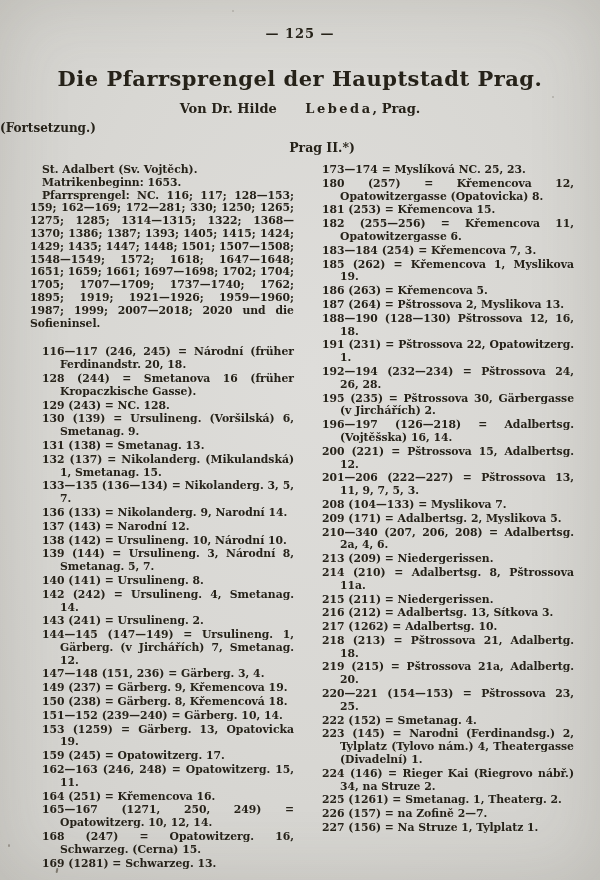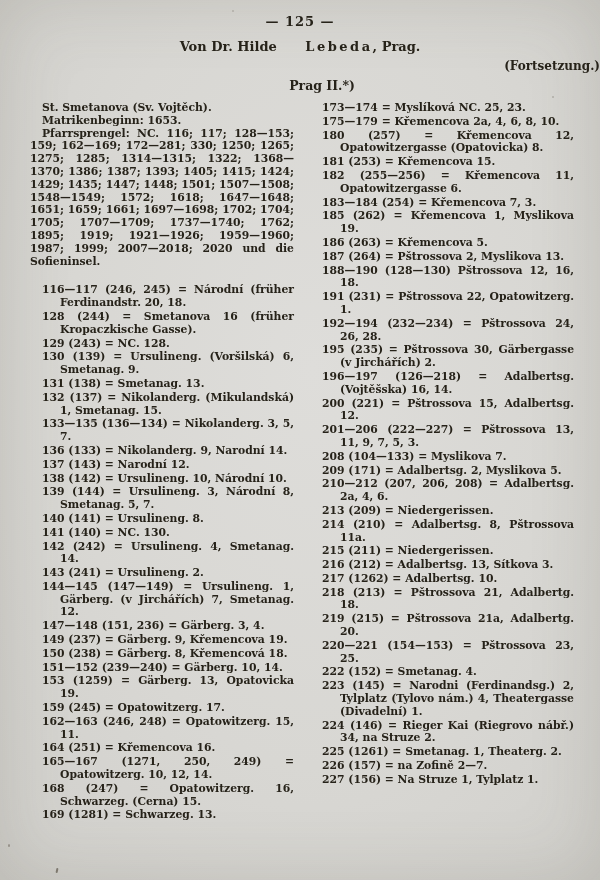--- a/index.html
+++ b/index.html
@@ -6,71 +6,71 @@
   html,body{margin:0;padding:0;}
   body{width:600px;height:880px;overflow:hidden;background:#cfcecb;}
   .page{
     position:relative;width:600px;height:880px;overflow:hidden;
     background:radial-gradient(ellipse at 52% 42%, #deddda 0%, #d8d7d3 55%, #d0cfcb 100%);
     box-shadow:inset 0 0 70px rgba(92,86,74,0.18);
     font-family:"DejaVu Serif", serif;
     color:#262219;
     font-weight:bold;
   }
-  .pagenum{margin-top:14px;text-align:center;font-size:13px;letter-spacing:1px;}
+  .pagenum{margin-top:26px;text-align:center;font-size:13px;letter-spacing:1px;}
   .title{margin-top:25px;text-align:center;font-size:21px;letter-spacing:0.5px;}
   .byline{margin-top:10px;text-align:center;font-size:13px;}
   .byline .spaced{letter-spacing:2.5px;margin-left:24px;}
-  .fortsetzung{margin-top:5px;text-align:right;font-size:12px;}
+  .fortsetzung{margin-top:5px;text-align:left;font-size:12px;}
   .section-head{margin-top:5px;text-align:center;font-size:12.5px;margin-left:44px;}
   .columns{display:flex;gap:16px;padding:9px 26px 0 30px;}
   .col{flex:1;min-width:0;font-size:10.8px;line-height:12.8px;text-align:justify;}
   .lead-indent{text-indent:12px;}
   .sprengel{text-indent:12px;margin-bottom:16px;}
   .entry{padding-left:30px;text-indent:-18px;margin-bottom:1px;}
   .speck{position:absolute;background:#6b655a;border-radius:50%;opacity:0.55;}
   .speck.s1{left:56px;top:868px;width:2px;height:5px;border-radius:2px;transform:rotate(12deg);opacity:0.8;}
   .speck.s2{left:8px;top:844px;width:2px;height:3px;}
   .speck.s3{left:552px;top:96px;width:2px;height:2px;opacity:0.35;}
   .speck.s4{left:232px;top:10px;width:2px;height:2px;opacity:0.3;}
 </style>
 </head>
 <body>
 
 <div class="page">
 
   <div class="pagenum">— 125 —</div>
 
+  <div class="title">Die Pfarrsprengel der Hauptstadt Prag.</div>
 
   <div class="byline"><span>Von Dr. Hilde </span><span class="spaced">Lebeda</span><span>, Prag.</span></div>
 
   <div class="fortsetzung">(Fortsetzung.)</div>
 
   <div class="section-head">Prag II.*)</div>
 
   <div class="columns">
 
     <div class="col">
-      <div class="lead-indent"><span>St. Smetanova</span><span> (Sv. Vojtěch).</span></div>
+      <div class="lead-indent"><span>St. Adalbert</span><span> (Sv. Vojtěch).</span></div>
       <div class="lead-indent">Matrikenbeginn: 1653.</div>
       <div class="sprengel">Pfarrsprengel: NC. 116; 117; 128—153; 159; 162—169; 172—281; 330; 1250; 1265; 1275; 1285; 1314—1315; 1322; 1368—1370; 1386; 1387; 1393; 1405; 1415; 1424; 1429; 1435; 1447; 1448; 1501; 1507—1508; 1548—1549; 1572; 1618; 1647—1648; 1651; 1659; 1661; 1697—1698; 1702; 1704; 1705; 1707—1709; 1737—1740; 1762; 1895; 1919; 1921—1926; 1959—1960; 1987; 1999; 2007—2018; 2020 und die Sofieninsel.</div>
       <div>
           <div class="entry">116—117 (246, 245) = Národní (früher Ferdinandstr. 20, 18.</div>
           <div class="entry">128 (244) = Smetanova 16 (früher Kropaczkische Gasse).</div>
           <div class="entry">129 (243) = NC. 128.</div>
           <div class="entry">130 (139) = Ursulineng. (Voršilská) 6, Smetanag. 9.</div>
           <div class="entry">131 (138) = Smetanag. 13.</div>
           <div class="entry">132 (137) = Nikolanderg. (Mikulandská) 1, Smetanag. 15.</div>
           <div class="entry">133—135 (136—134) = Nikolanderg. 3, 5, 7.</div>
           <div class="entry">136 (133) = Nikolanderg. 9, Narodní 14.</div>
           <div class="entry">137 (143) = Narodní 12.</div>
           <div class="entry">138 (142) = Ursulineng. 10, Národní 10.</div>
           <div class="entry">139 (144) = Ursulineng. 3, Národní 8, Smetanag. 5, 7.</div>
           <div class="entry">140 (141) = Ursulineng. 8.</div>
-          <div class="entry">141 (140) = NC. 130.</div>
           <div class="entry">142 (242) = Ursulineng. 4, Smetanag. 14.</div>
           <div class="entry">143 (241) = Ursulineng. 2.</div>
           <div class="entry">144—145 (147—149) = Ursulineng. 1, Gärberg. (v Jirchářích) 7, Smetanag. 12.</div>
           <div class="entry">147—148 (151, 236) = Gärberg. 3, 4.</div>
           <div class="entry">149 (237) = Gärberg. 9, Křemencova 19.</div>
           <div class="entry">150 (238) = Gärberg. 8, Křemencová 18.</div>
           <div class="entry">151—152 (239—240) = Gärberg. 10, 14.</div>
           <div class="entry">153 (1259) = Gärberg. 13, Opatovicka 19.</div>
           <div class="entry">159 (245) = Opatowitzerg. 17.</div>
           <div class="entry">162—163 (246, 248) = Opatowitzerg. 15, 11.</div>
@@ -78,38 +78,37 @@
           <div class="entry">165—167 (1271, 250, 249) = Opatowitzerg. 10, 12, 14.</div>
           <div class="entry">168 (247) = Opatowitzerg. 16, Schwarzeg. (Cerna) 15.</div>
           <div class="entry">169 (1281) = Schwarzeg. 13.</div>
         </div>
 
     </div>
 
     <div class="col">
       <div>
           <div class="entry">173—174 = Myslíková NC. 25, 23.</div>
-          <div class="entry">175—179 = Křemencova 2a, 4, 6, 8, 10.</div>
           <div class="entry">180 (257) = Křemencova 12, Opatowitzergasse (Opatovicka) 8.</div>
           <div class="entry">181 (253) = Křemencova 15.</div>
           <div class="entry">182 (255—256) = Křemencova 11, Opatowitzergasse 6.</div>
           <div class="entry">183—184 (254) = Křemencova 7, 3.</div>
           <div class="entry">185 (262) = Křemencova 1, Myslikova 19.</div>
           <div class="entry">186 (263) = Křemencova 5.</div>
           <div class="entry">187 (264) = Pštrossova 2, Myslikova 13.</div>
           <div class="entry">188—190 (128—130) Pštrossova 12, 16, 18.</div>
           <div class="entry">191 (231) = Pštrossova 22, Opatowitzerg. 1.</div>
           <div class="entry">192—194 (232—234) = Pštrossova 24, 26, 28.</div>
           <div class="entry">195 (235) = Pštrossova 30, Gärbergasse (v Jirchářích) 2.</div>
           <div class="entry">196—197 (126—218) = Adalbertsg. (Vojtěšska) 16, 14.</div>
           <div class="entry">200 (221) = Pštrossova 15, Adalbertsg. 12.</div>
           <div class="entry">201—206 (222—227) = Pštrossova 13, 11, 9, 7, 5, 3.</div>
           <div class="entry">208 (104—133) = Myslikova 7.</div>
           <div class="entry">209 (171) = Adalbertsg. 2, Myslikova 5.</div>
-          <div class="entry">210—212 (207, 206, 208) = Adalbertsg. 2a, 4, 6.</div>
+          <div class="entry">210—340 (207, 206, 208) = Adalbertsg. 2a, 4, 6.</div>
           <div class="entry">213 (209) = Niedergerissen.</div>
           <div class="entry">214 (210) = Adalbertsg. 8, Pštrossova 11a.</div>
           <div class="entry">215 (211) = Niedergerissen.</div>
           <div class="entry">216 (212) = Adalbertsg. 13, Sítkova 3.</div>
           <div class="entry">217 (1262) = Adalbertsg. 10.</div>
           <div class="entry">218 (213) = Pštrossova 21, Adalbertg. 18.</div>
           <div class="entry">219 (215) = Pštrossova 21a, Adalbertg. 20.</div>
           <div class="entry">220—221 (154—153) = Pštrossova 23, 25.</div>
           <div class="entry">222 (152) = Smetanag. 4.</div>
           <div class="entry">223 (145) = Narodni (Ferdinandsg.) 2, Tylplatz (Tylovo nám.) 4, Theatergasse (Divadelní) 1.</div>

